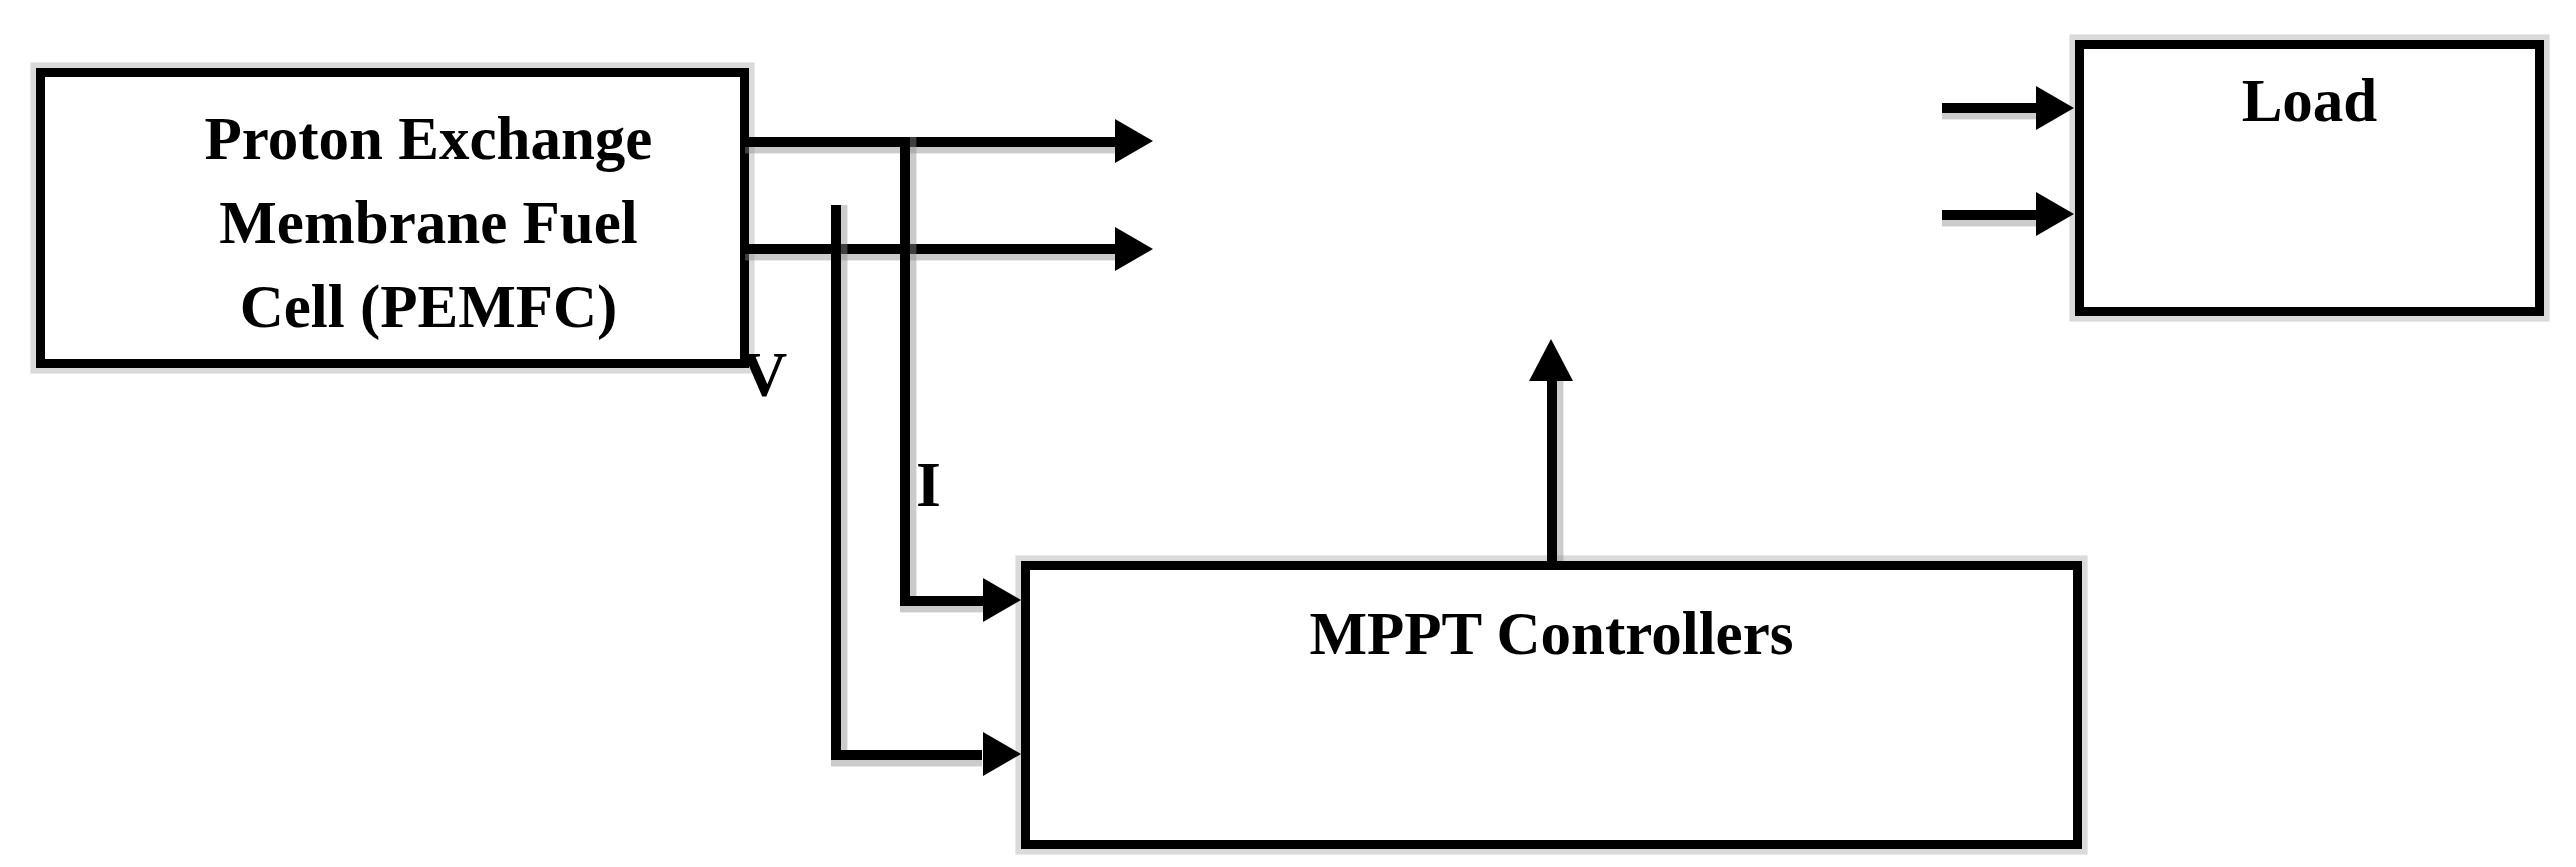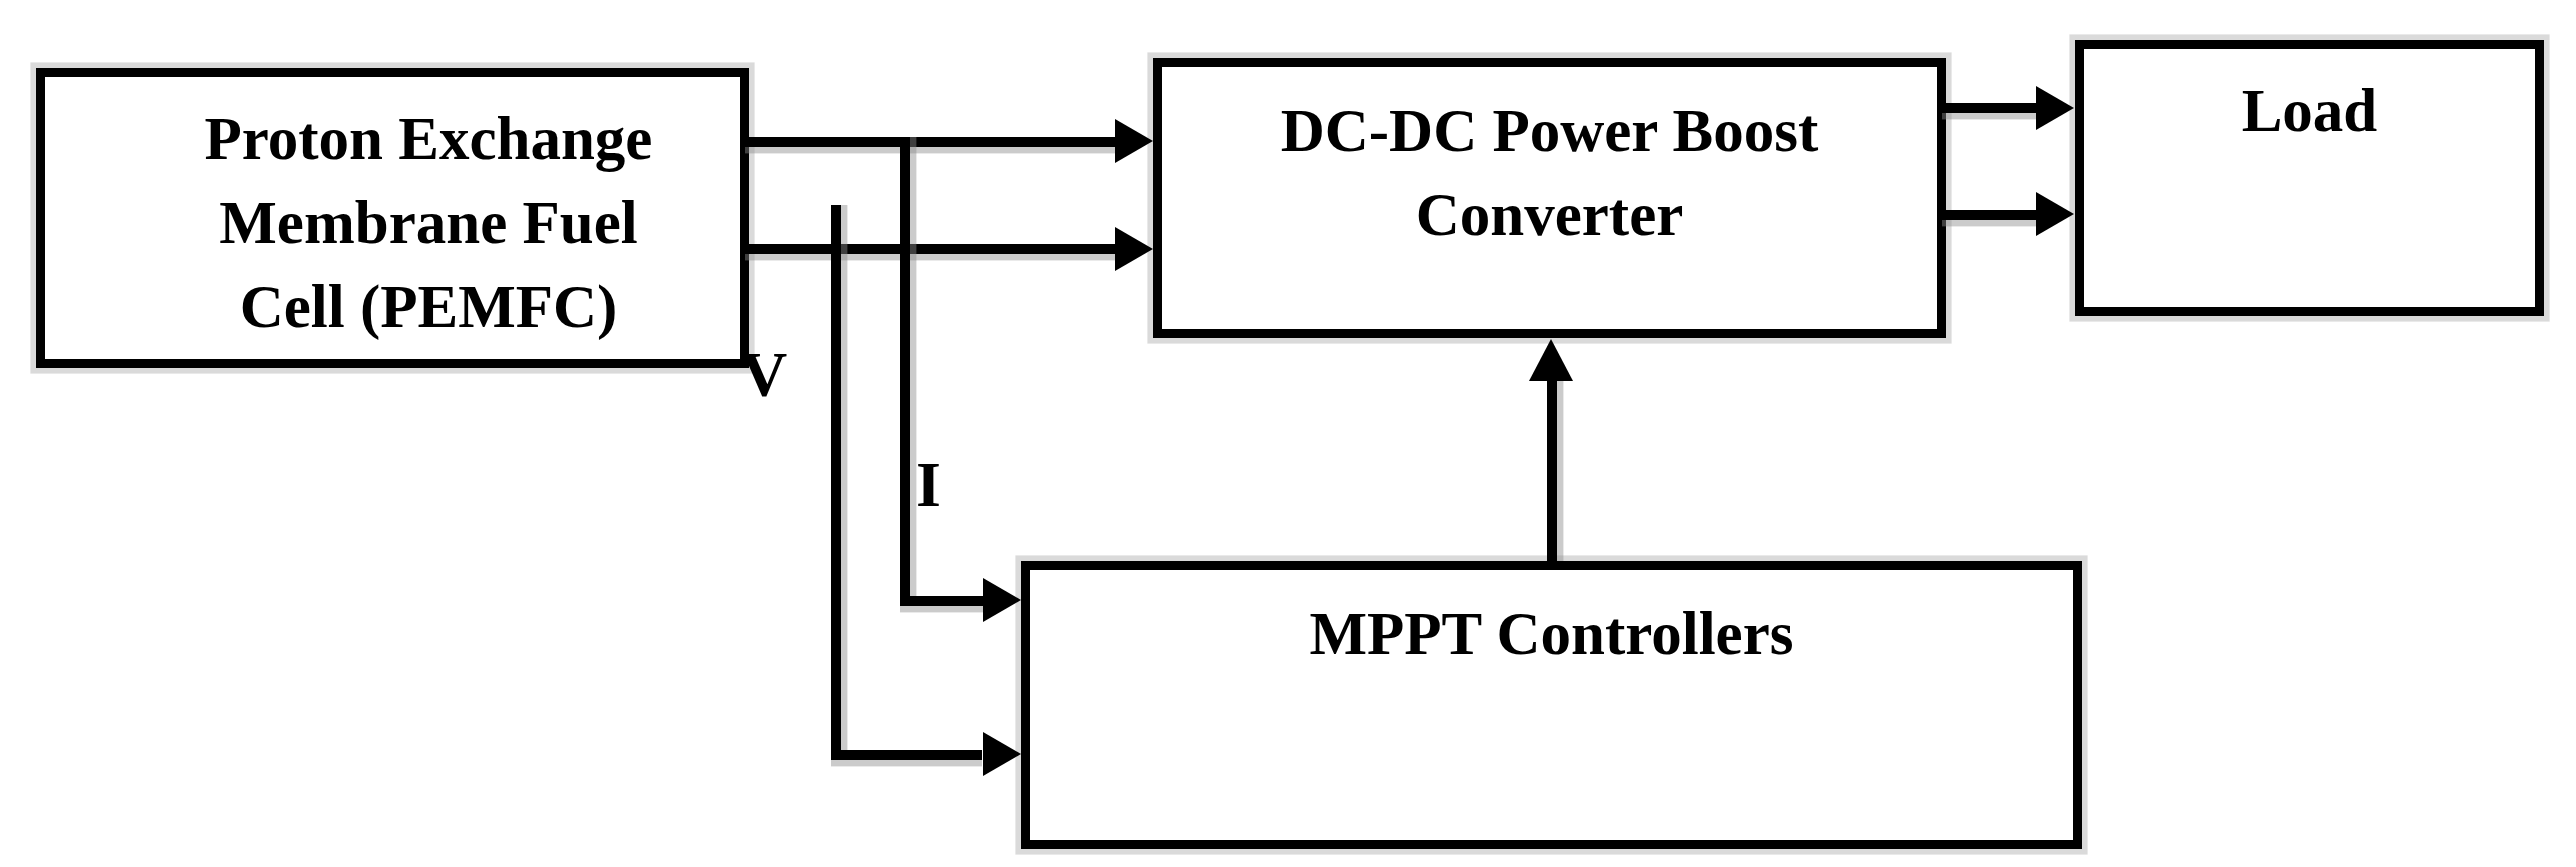--- a/index.html
+++ b/index.html
@@ -31,21 +31,21 @@
     line-height: 84px;
     color: #000000;
     white-space: pre-line;
   }
   #block-pemfc     { left: 36px;   top: 68px;  width: 713px;  height: 300px; }
   #block-converter { left: 1153px; top: 58px;  width: 793px;  height: 280px; }
   #block-load      { left: 2075px; top: 40px;  width: 469px;  height: 276px; }
   #block-mppt      { left: 1021px; top: 561px; width: 1061px; height: 288px; }
   #block-pemfc .label     { padding-top: 20px; padding-left: 36px; }
   #block-converter .label { padding-top: 22.4px; }
-  #block-load .label      { padding-top: 20px; }
+  #block-load .label      { padding-top: 10px; }
   #block-mppt .label      { padding-top: 22px; }
 
   
   .wire {
     position: absolute;
     background: #000000;
   }
   .wire.h { height: 9.6px; box-shadow: 0 6.4px 0 rgba(140,140,140,0.45); }
   .wire.v { width: 9.6px;  box-shadow: 6.4px 0 0 rgba(140,140,140,0.45); }
 
@@ -103,24 +103,20 @@
 <body>
 
 <div id="stage">
 
   <div class="block" id="block-pemfc">
     <div class="label">Proton Exchange
 Membrane Fuel
 Cell (PEMFC)</div>
   </div>
 
-  <div class="block" id="block-converter">
-    <div class="label">DC-DC Power Boost
-Converter</div>
-  </div>
 
   <div class="block" id="block-load">
     <div class="label">Load</div>
   </div>
 
   <div class="block" id="block-mppt">
     <div class="label">MPPT Controllers</div>
   </div>
 
   <div class="wire h" id="wire-bus-top"></div>

